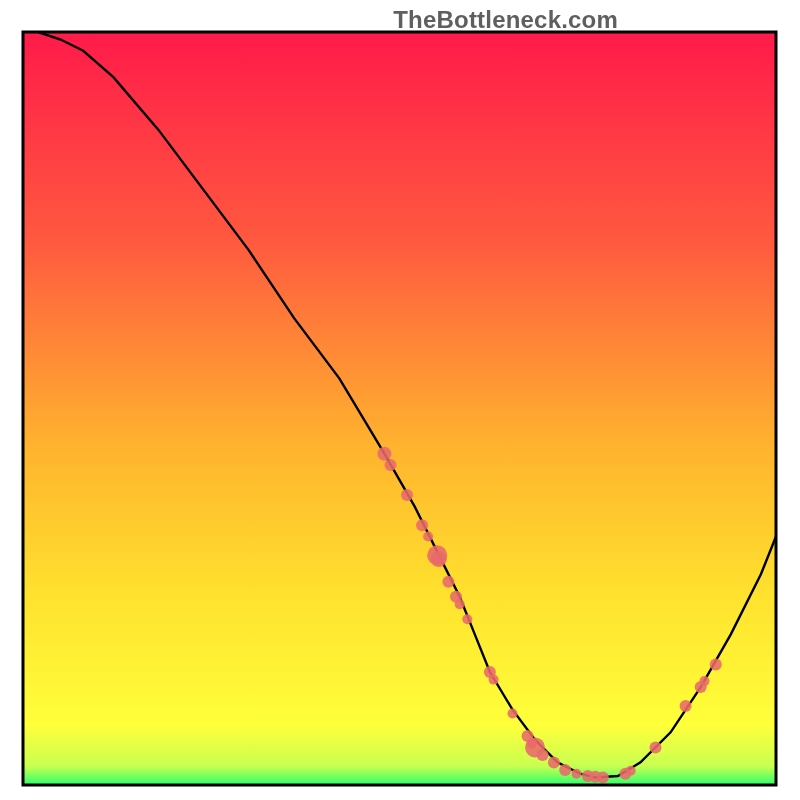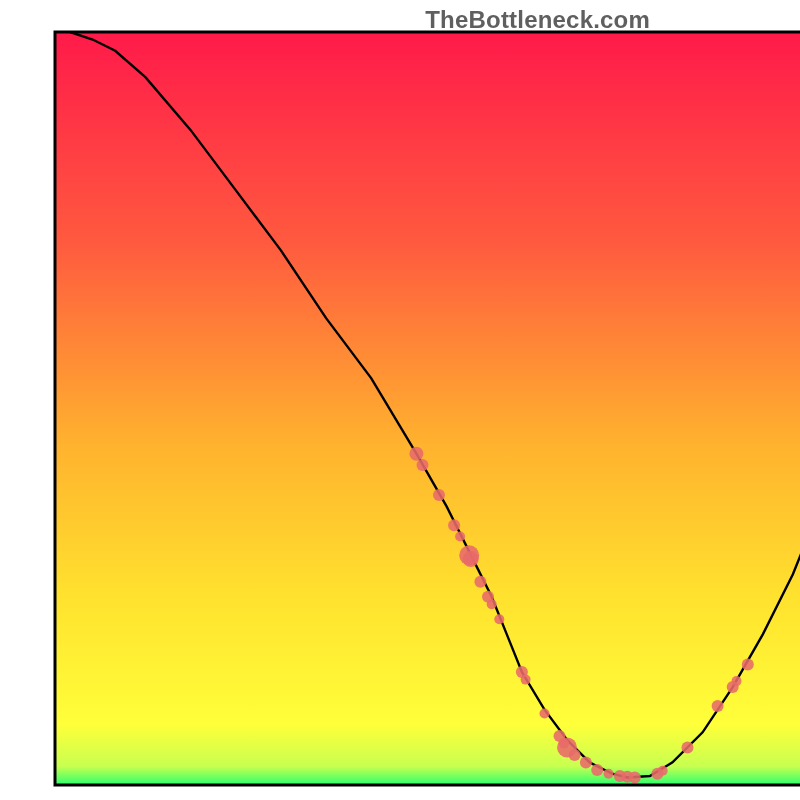--- a/index.html
+++ b/index.html
@@ -7,21 +7,20 @@
     padding: 0;
     width: 800px;
     height: 800px;
     background: #ffffff;
     font-family: Arial, Helvetica, sans-serif;
   }
   .frame {
     position: relative;
     width: 638px;
     height: 800px;
-    margin-left: 32px;
   }
   .watermark {
     position: absolute;
     top: 6px;
     right: 20px;
     font-size: 24px;
     font-weight: bold;
     color: #5f5f5f;
     letter-spacing: 0.2px;
     z-index: 5;

